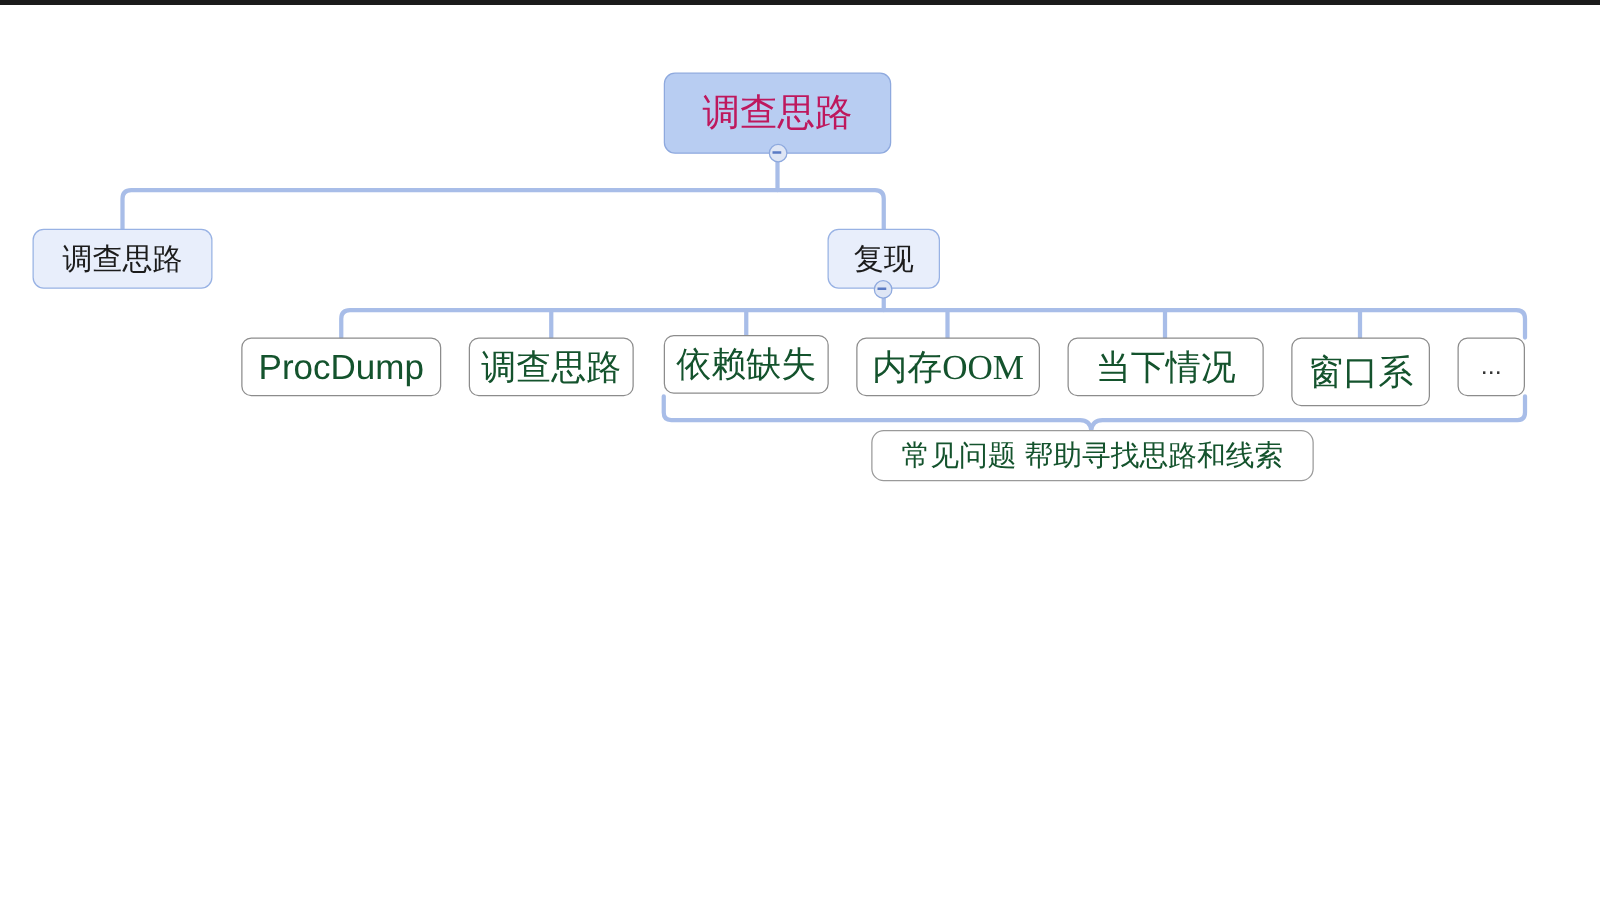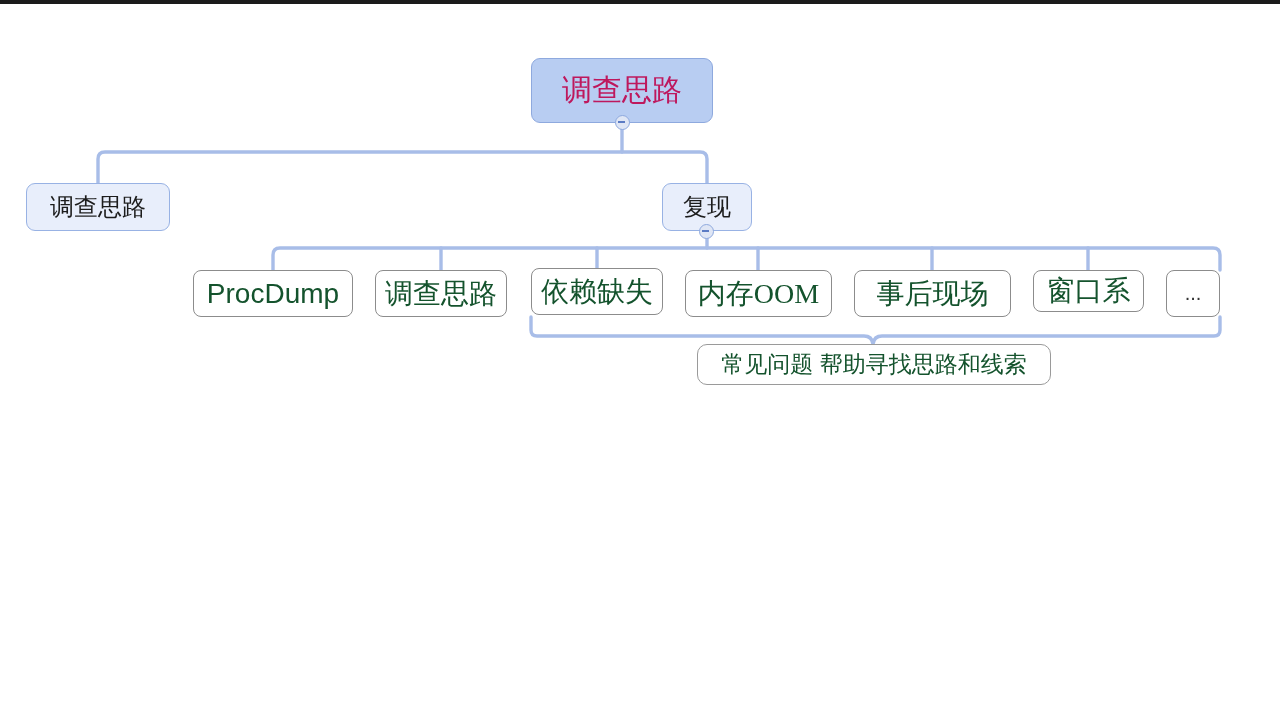--- a/index.html
+++ b/index.html
@@ -134,24 +134,24 @@
 
 <div class="node node-leaf" style="left:531px; top:268px; width:132px; height:47px;">
   <span>依赖缺失</span>
 </div>
 
 <div class="node node-leaf" style="left:685px; top:270px; width:147px; height:47px;font-family:Liberation Serif, serif;">
   <span>内存OOM</span>
 </div>
 
 <div class="node node-leaf" style="left:854px; top:270px; width:157px; height:47px;">
-  <span>事后现场</span>
+  <span>当下情况</span>
 </div>
 
-<div class="node node-leaf" style="left:1033px; top:270px; width:111px; height:42px;">
+<div class="node node-leaf" style="left:1033px; top:270px; width:111px; height:55px;">
   <span>窗口系</span>
 </div>
 
 <div class="node node-leaf" style="left:1166px; top:270px; width:54px; height:47px; font-size:20px; color:#333;">
   <span>...</span>
 </div>
 
 <div class="node node-summary" style="left:697px; top:344px; width:354px; height:41px;">
   <span>常见问题 帮助寻找思路和线索</span>
 </div>

